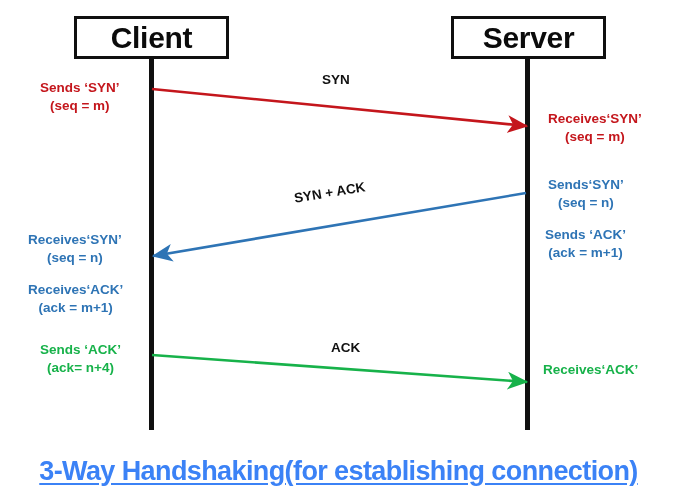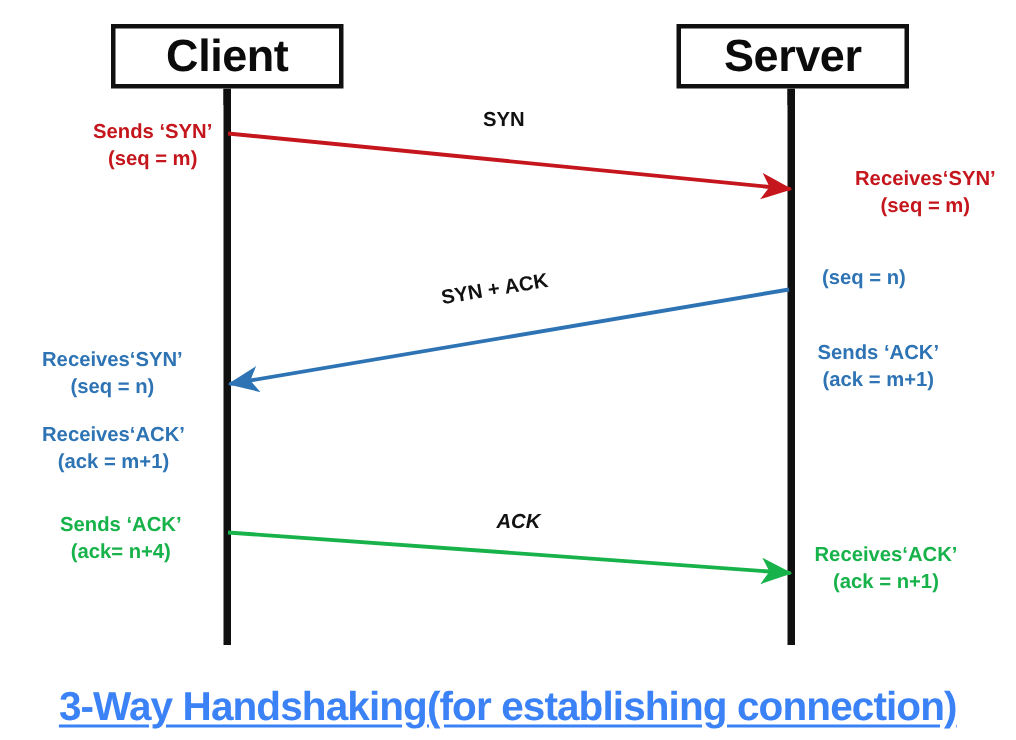--- a/index.html
+++ b/index.html
@@ -42,21 +42,21 @@
 
   .note {
     position: absolute;
     font-weight: bold;
     font-size: 13.5px;
     line-height: 18px;
     white-space: nowrap;
   }
   .note .line { display: block; }
   .note.center { text-align: center; }
-  .red   { color: #c4161c; margin-left: 22px; }
+  .red   { color: #c4161c; }
   .blue  { color: #2e74b5; }
   .green { color: #17b24a; }
 
   .arrow-label {
     position: absolute;
     font-weight: bold;
     font-size: 13.5px;
     color: #111111;
     white-space: nowrap;
   }
@@ -111,21 +111,21 @@
   </div>
 
   <div class="node-box" id="server-box">
     <span>Server</span>
   </div>
 
   <div class="arrow-label" style="left:322px; top:72px;">SYN</div>
 
   <div class="arrow-label" style="left:293px; top:191px; transform:rotate(-9.4deg); transform-origin:left top;">SYN + ACK</div>
 
-  <div class="arrow-label" style="left:331px; top:340px;font-style:italic;">ACK</div>
+  <div class="arrow-label" style="left:331px; top:340px;">ACK</div>
 
   <div class="note center red" style="left:40px; top:79px;">
     <span class="line">Sends ‘SYN’</span>
     <span class="line">(seq = m)</span>
   </div>
 
   <div class="note center blue" style="left:28px; top:231px;">
     <span class="line">Receives‘SYN’</span>
     <span class="line">(seq = n)</span>
   </div>
@@ -139,28 +139,28 @@
     <span class="line">Sends ‘ACK’</span>
     <span class="line">(ack= n+4)</span>
   </div>
 
   <div class="note center red" style="left:548px; top:110px;">
     <span class="line">Receives‘SYN’</span>
     <span class="line">(seq = m)</span>
   </div>
 
   <div class="note center blue" style="left:548px; top:176px;">
+    <span class="line">Sends‘SYN’</span>
     <span class="line">(seq = n)</span>
   </div>
 
   <div class="note center blue" style="left:545px; top:226px;">
     <span class="line">Sends ‘ACK’</span>
     <span class="line">(ack = m+1)</span>
   </div>
 
   <div class="note center green" style="left:543px; top:361px;">
     <span class="line">Receives‘ACK’</span>
-    <span class="line">(ack = n+1)</span>
   </div>
 
   <div id="caption">3-Way Handshaking(for establishing connection)</div>
 
 </div>
 
 </body></html>

